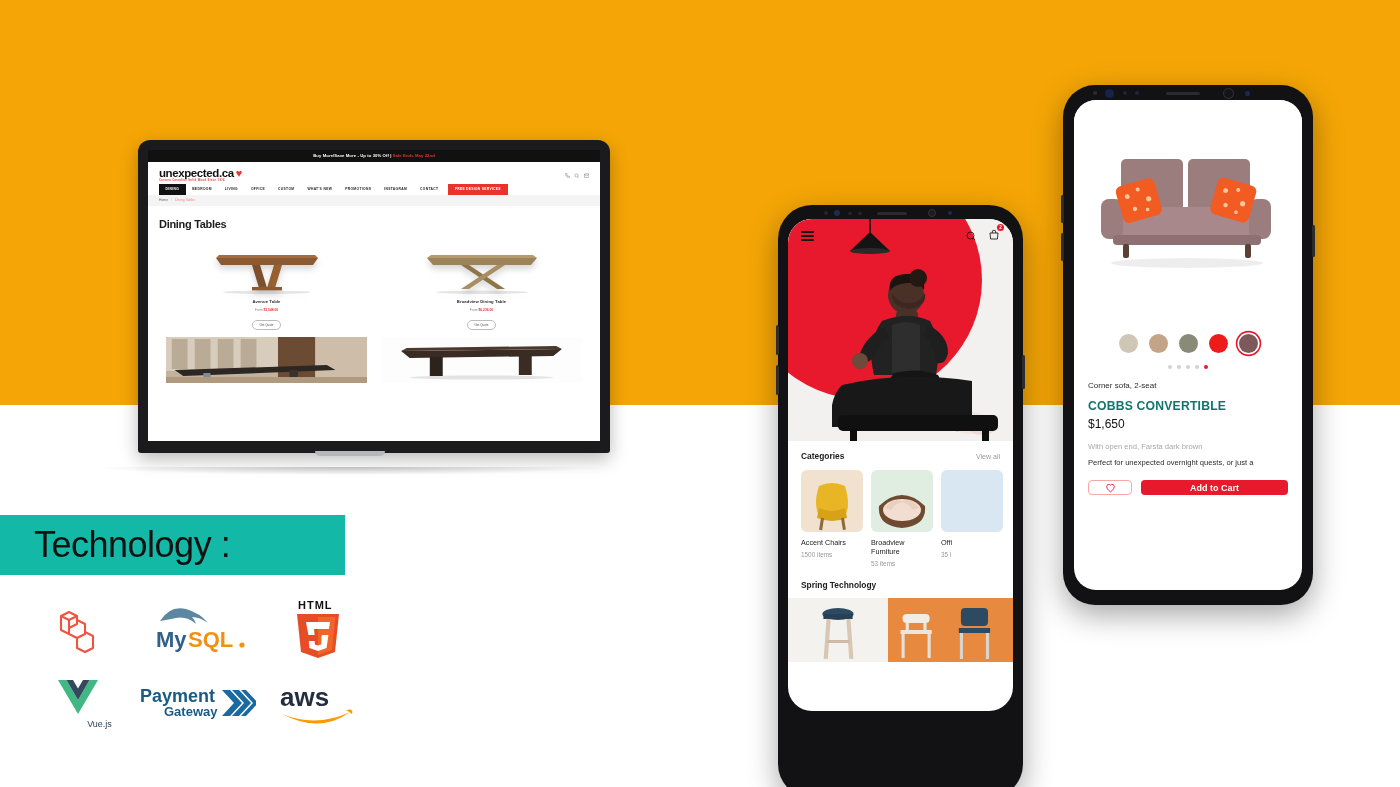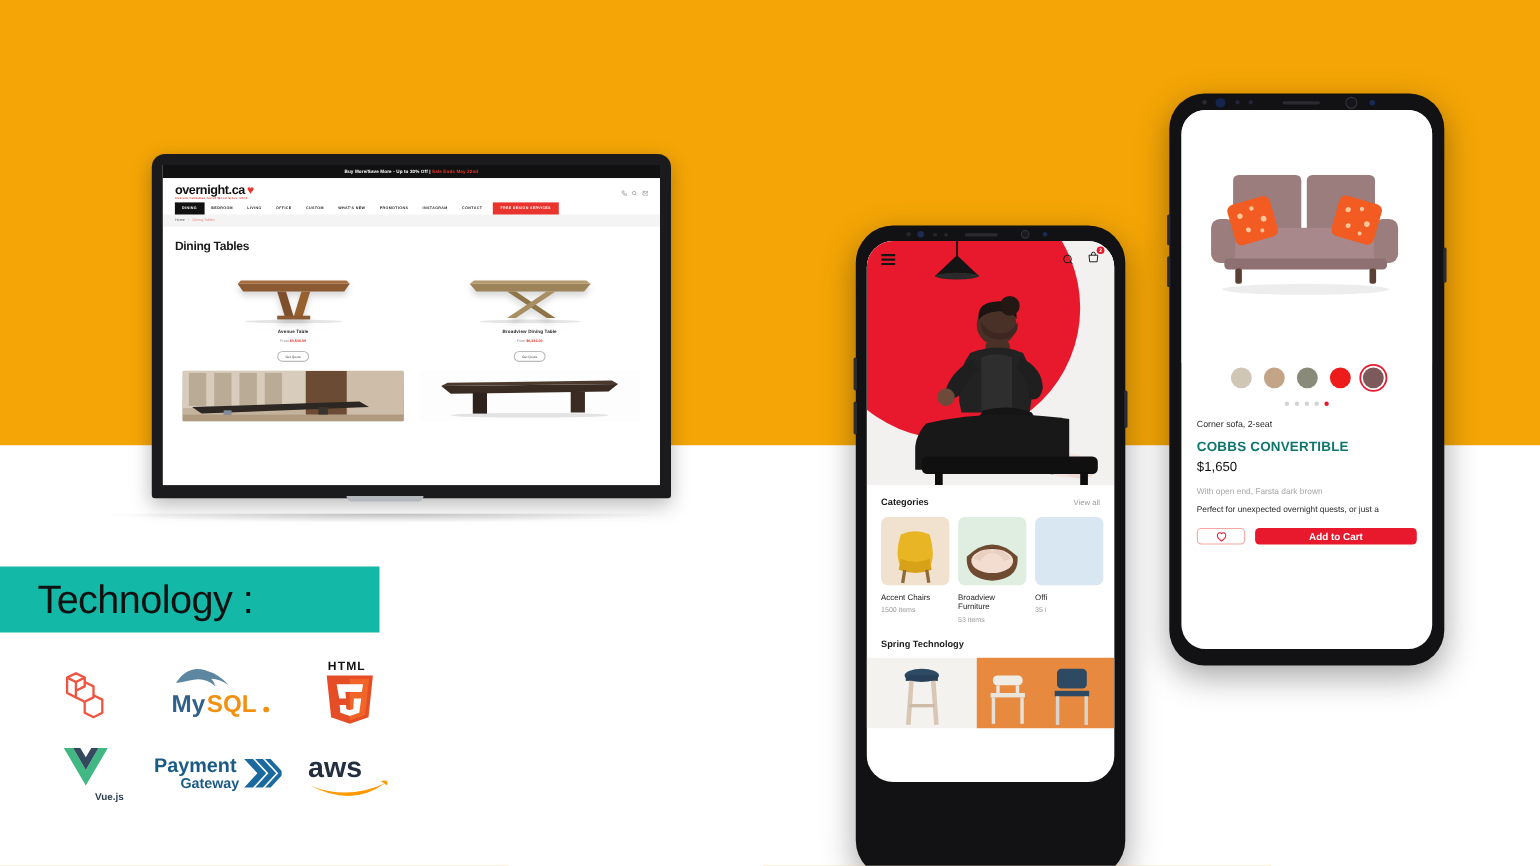--- a/index.html
+++ b/index.html
@@ -146,42 +146,42 @@
   .wish svg{ width:13px; height:13px; fill:none; stroke:#e8182d; stroke-width:1.7; }
   .addcart{ flex:1; background:#e8182d; color:#fff; border-radius:4px; display:flex; align-items:center; justify-content:center; font-size:9px; font-weight:700; }
 
   
   .tech-band { position:absolute; left:0; top:515px; width:345px; height:60px; background:#14b8a6; display:flex; align-items:center; }
   .tech-title { font-size:36px; font-weight:400; color:#111; padding-left:34px; letter-spacing:-.5px; }
   .tech-grid { position:absolute; left:18px; top:592px; width:360px; }
   .tech-row { display:flex; align-items:center; }
   .tech-cell { width:120px; height:74px; display:flex; align-items:center; justify-content:center; }
   .vuewrap{ display:flex; flex-direction:column; align-items:center; }
-  .vuelabel{ font-size:9px; color:#2c3e50; margin-top:3px; font-weight:700;margin-left:43px;}
+  .vuelabel{ font-size:9px; color:#2c3e50; margin-top:3px; font-weight:400;margin-left:43px;}
 </style>
 </head>
 <body>
 
 <div id="stage">
 
   <div class="bg-orange"></div>
   <div class="bg-white"></div>
 
   <div class="laptop">
     <div class="lid">
       <div class="screen">
 
         <div class="promo-bar">
           <span>Buy More/Save More - Up to 30% Off  |  </span><span class="sale">Sale Ends May 22nd</span>
         </div>
 
         <div class="site-head">
           <div class="brand-wrap">
             <div class="brand">
-              <span>overnight.ca</span>
+              <span>unexpected.ca</span>
               <span class="leaf">♥</span>
             </div>
             <div class="brand-sub">Custom Canadian Solid Wood Since 1974</div>
           </div>
           <div class="head-icons">
             <svg viewBox="0 0 24 24">
                 <path d="M22 16.9v3a2 2 0 0 1-2.2 2 19.8 19.8 0 0 1-8.6-3 19.5 19.5 0 0 1-6-6A19.8 19.8 0 0 1 2.1 4.2 2 2 0 0 1 4.1 2h3a2 2 0 0 1 2 1.7c.1 1 .4 1.9.7 2.8a2 2 0 0 1-.5 2.1L8.1 9.9a16 16 0 0 0 6 6l1.3-1.3a2 2 0 0 1 2.1-.4c.9.3 1.8.6 2.8.7a2 2 0 0 1 1.7 2z"></path>
               </svg>
             <svg viewBox="0 0 24 24">
                 <circle cx="11" cy="11" r="7"></circle>

